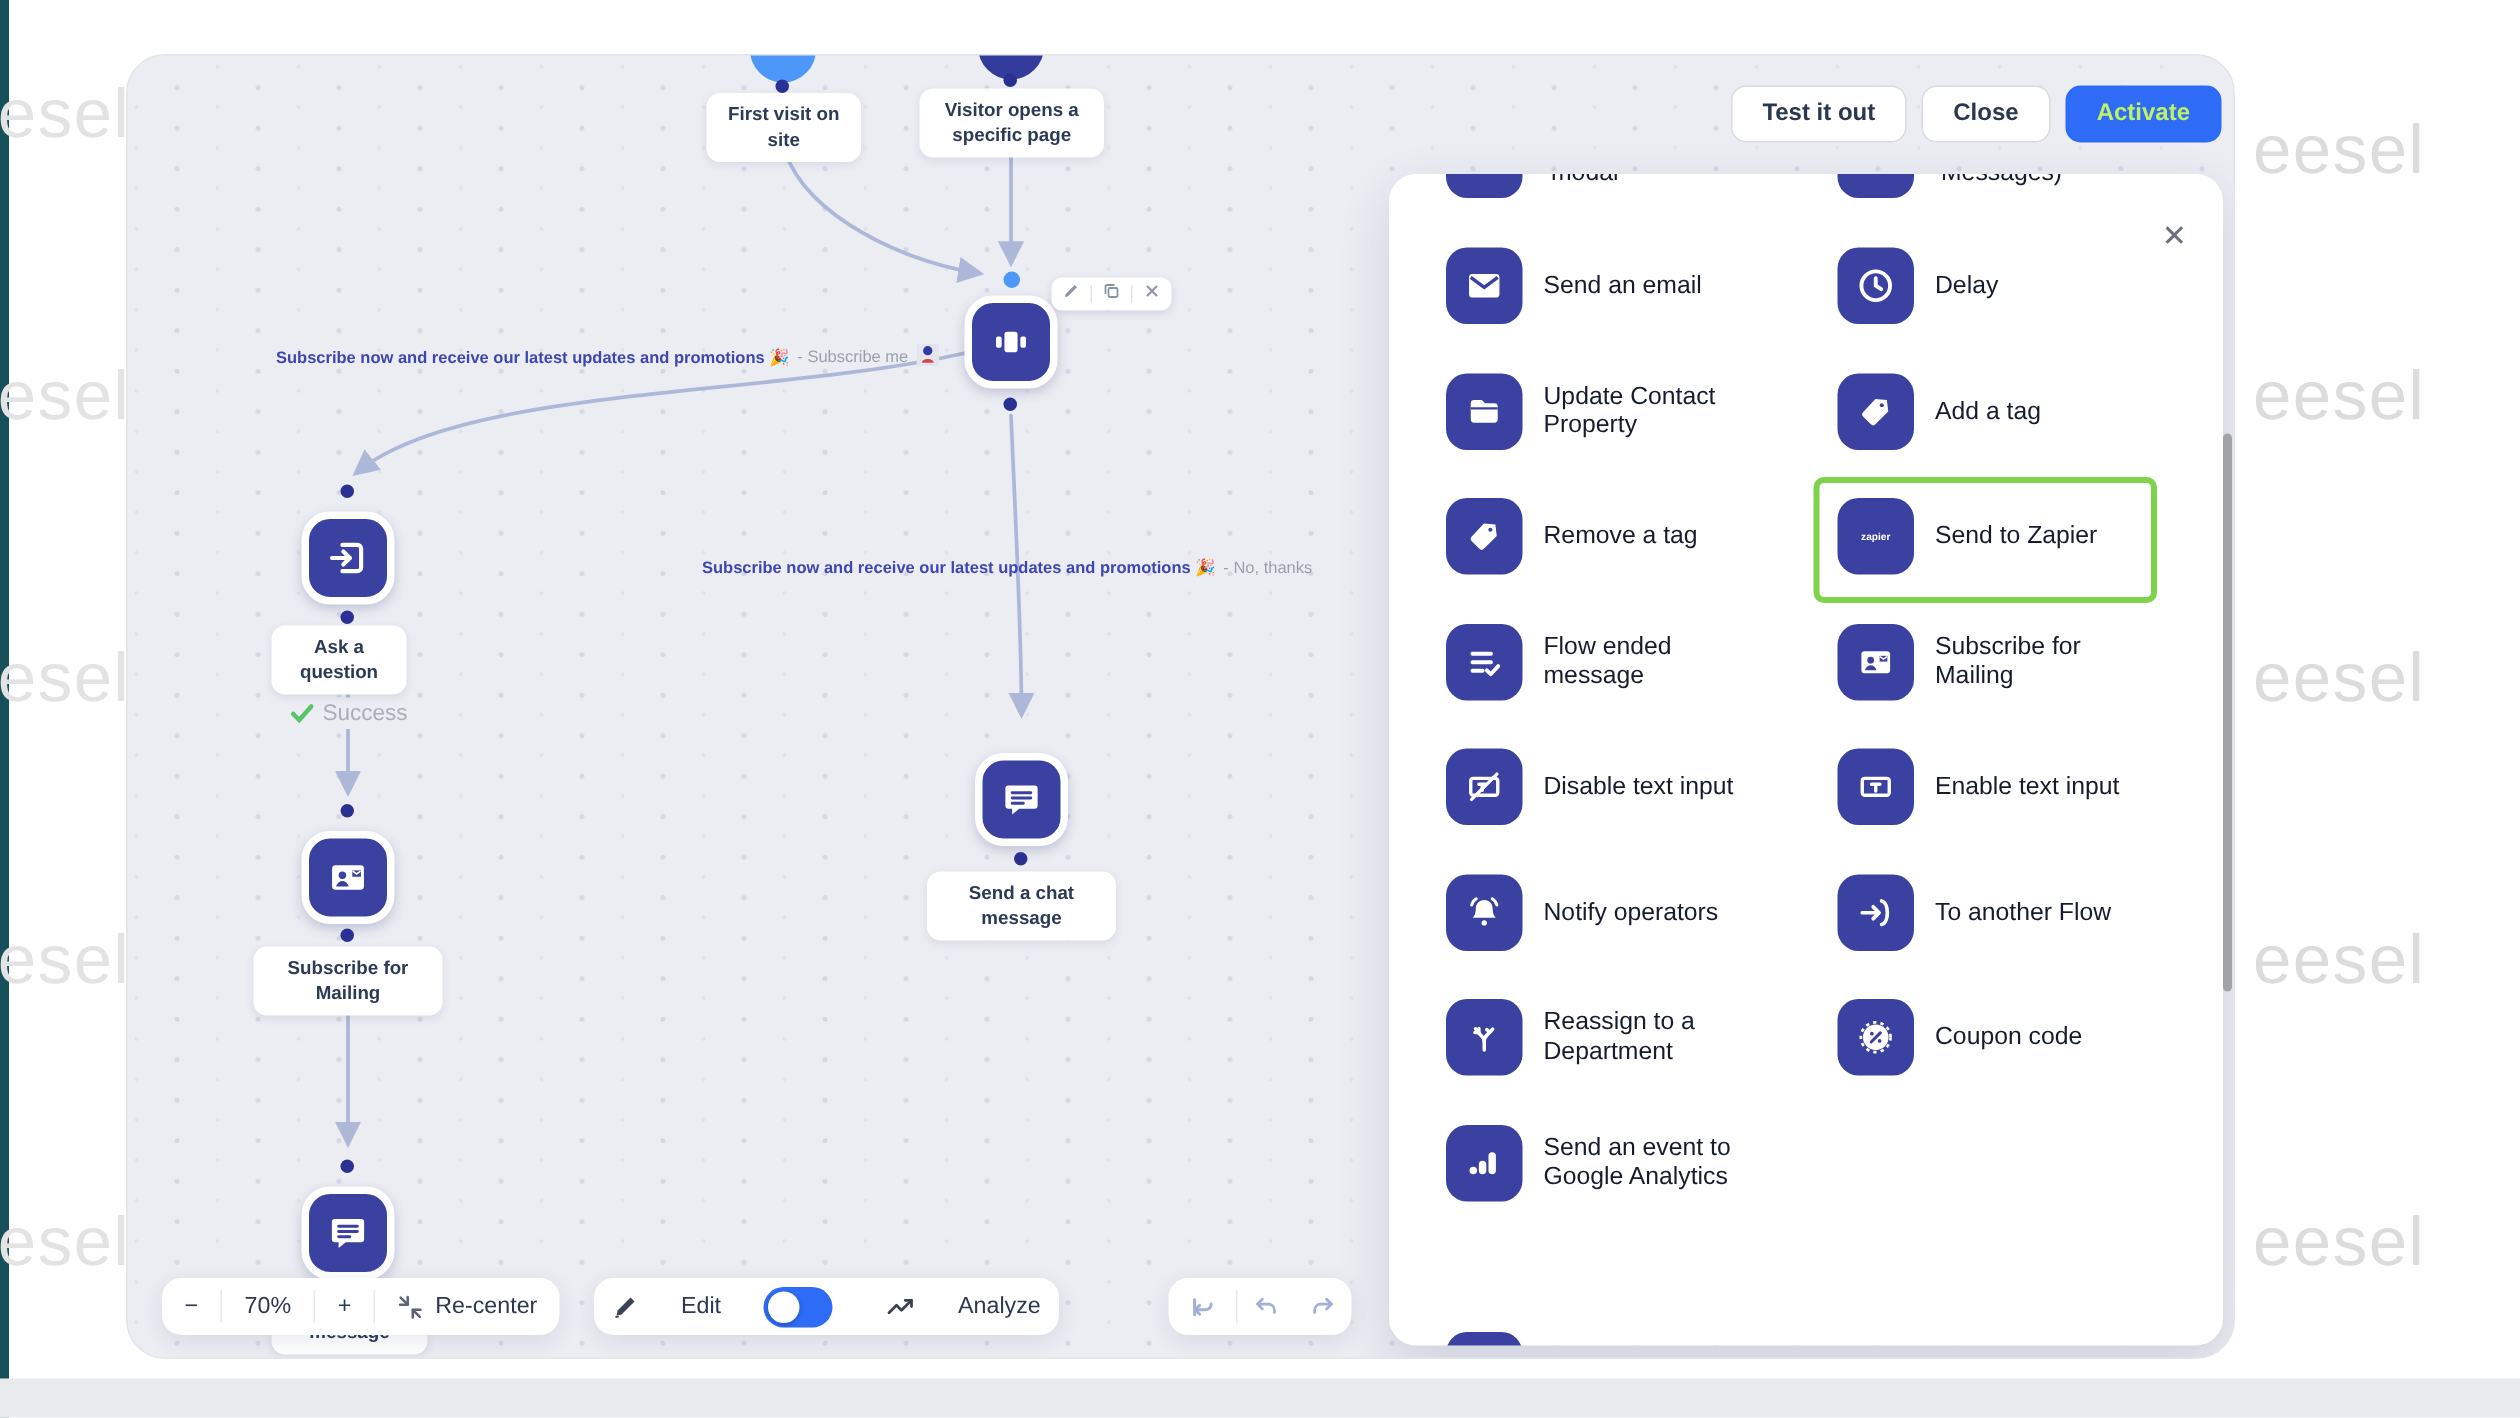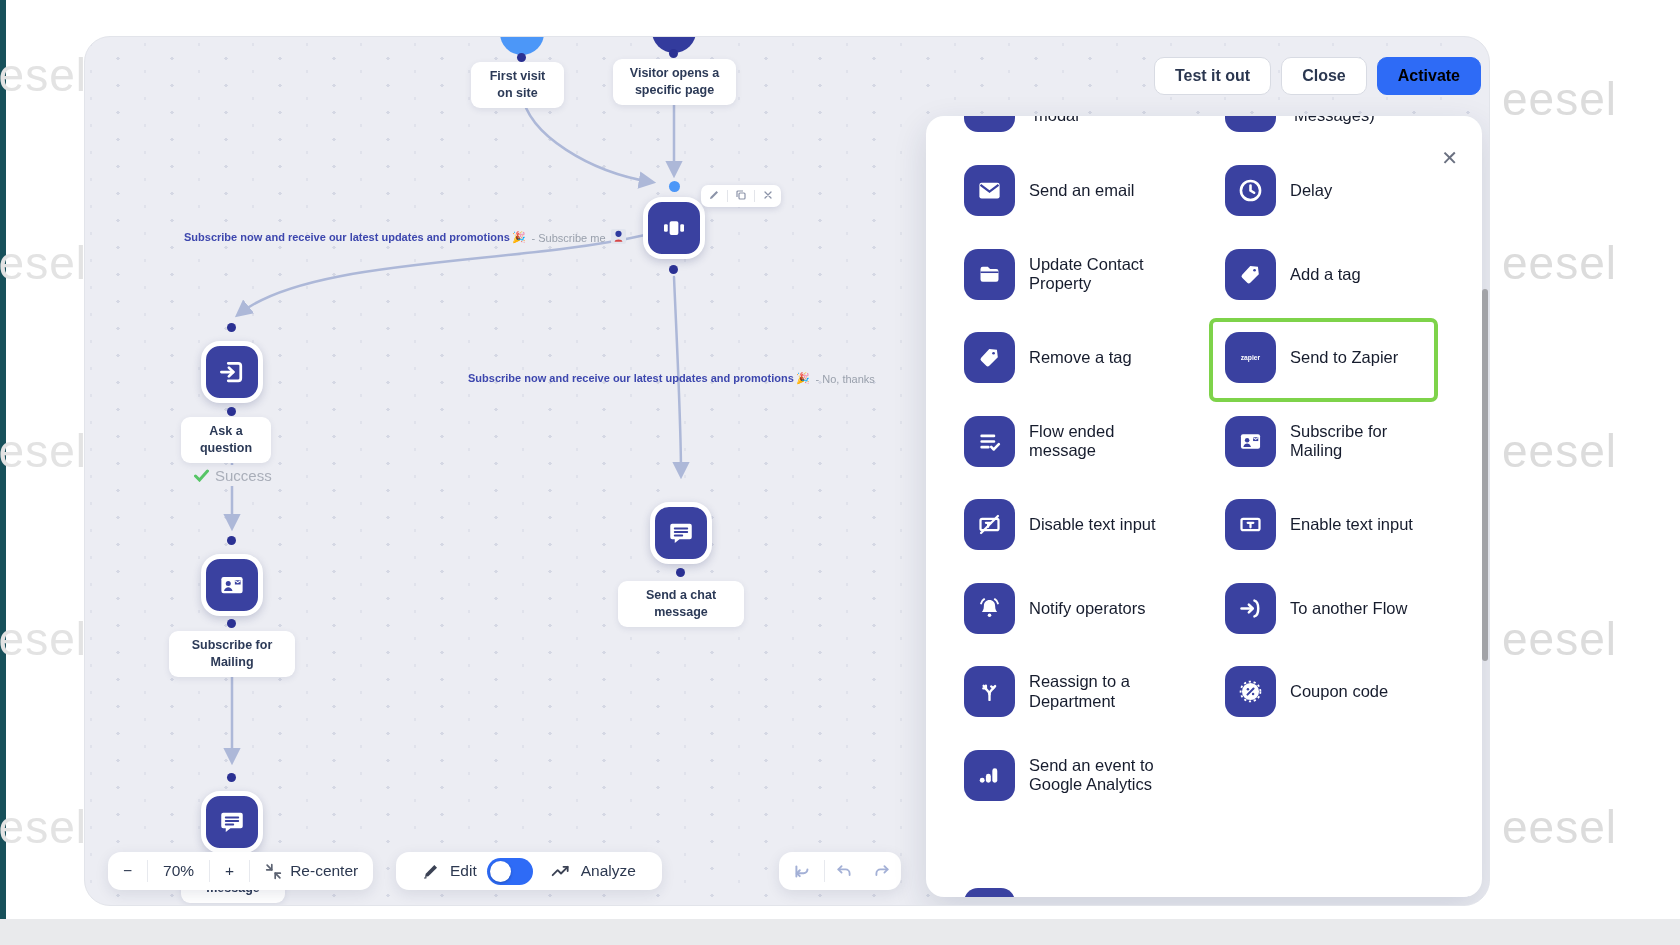--- a/index.html
+++ b/index.html
@@ -23,21 +23,21 @@
     background-size:54px 27px,54px 27px;
     background-position:6px 8px,33px 21px; }
 
   .edges { position:absolute; left:0; top:0; width:1406px; height:870px; pointer-events:none; }
 
   
   .top-buttons { position:absolute; top:20px; right:8px; display:flex; gap:10px; z-index:7; }
   .btn { height:38px; padding:0 20px; border-radius:10px; background:#ffffff;
     border:1px solid #d8dbe3; color:#2b3750; font-size:16px; font-weight:700;
     display:flex; align-items:center; cursor:pointer; }
-  .btn.primary { background:#2e6bf6; border-color:#2e6bf6; color:#000000; }
+  .btn.primary { background:#2e6bf6; border-color:#2e6bf6; color:#bef264; }
 
   
   .node { position:absolute; width:62px; height:62px; border-radius:19px; background:#3a41a0;
     border:5px solid #ffffff; box-shadow:0 3px 8px rgba(45,55,110,.22);
     display:flex; align-items:center; justify-content:center; z-index:3; }
   .node svg { width:30px; height:30px; }
   .trigger-circle { position:absolute; width:44px; height:44px; border-radius:50%; z-index:2; }
   .port { position:absolute; width:9px; height:9px; border-radius:50%; background:#2b3193; z-index:3; }
   .port.entry { width:11px; height:11px; background:#4c97f8; }
   .node-label { position:absolute; background:#ffffff; border-radius:9px; padding:6px 10px;
@@ -133,21 +133,21 @@
     </svg>
 
     <div class="top-buttons">
       <div class="btn">Test it out</div>
       <div class="btn">Close</div>
       <div class="btn primary">Activate</div>
     </div>
 
     <div class="trigger-circle" style="left:415px; top:-26px; background:#4c97f8"></div>
     <div class="port" style="left:432px; top:16px"></div>
-    <div class="node-label" style="left:386px; top:25px; width:93px">First visit on site</div>
+    <div class="node-label" style="left:386px; top:25px; width:103px">First visit on site</div>
 
     <div class="trigger-circle" style="left:567px; top:-28px; background:#333b9d"></div>
     <div class="port" style="left:584px; top:12px"></div>
     <div class="node-label" style="left:528px; top:22px; width:123px">Visitor opens a specific page</div>
 
     <div class="port entry" style="left:584px; top:144px"></div>
     <div class="node-toolbar" style="left:616px; top:148px">
       <span>
         <svg viewBox="0 0 24 24">
             <path d="M4 20l4-1L20 7l-3-3L5 16z" fill="#8b93a8"></path>
@@ -260,21 +260,21 @@
         <svg width="17" height="17" viewBox="0 0 20 20" fill="none" stroke="#5c6372" stroke-width="2" stroke-linecap="round" stroke-linejoin="round">
           <path d="M8 2v6H2"></path>
             <path d="M12 18v-6h6"></path>
             <path d="M8 8L2.5 2.5"></path>
             <path d="M12 12l5.5 5.5"></path>
         </svg>
         <span>Re-center</span>
       </div>
     </div>
 
-    <div class="ctrl-bar" style="left:311px; top:815px; padding:0 26px; gap:10px">
+    <div class="ctrl-bar" style="left:311px; top:815px; padding:0 12px; gap:28px">
       <svg width="18" height="18" viewBox="0 0 24 24">
           <path d="M4 20l4.5-1L20 7.5 16.5 4 5 15.5z" fill="#3b4254"></path>
           <path d="M3 21.5l3-0.7" stroke="#3b4254" stroke-width="1.6"></path>
         </svg>
       <span>Edit</span>
       <div class="toggle">
           <div class="knob"></div>
         </div>
       <svg width="20" height="16" viewBox="0 0 24 18" style="margin-left:8px" fill="none" stroke="#3b4254" stroke-width="2.2" stroke-linecap="round" stroke-linejoin="round">
           <path d="M2 14l6-6 4 4 8-8"></path>

